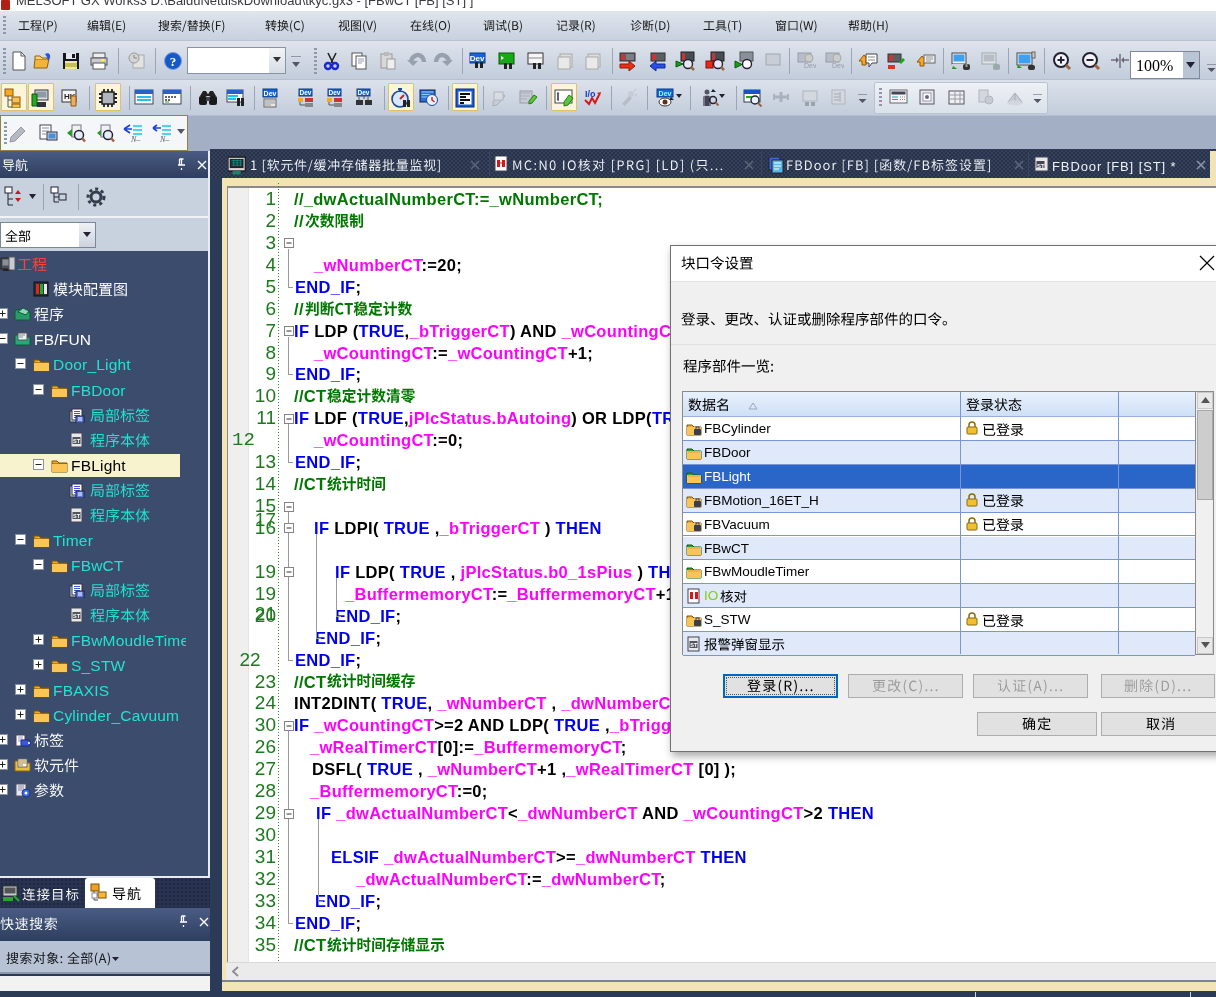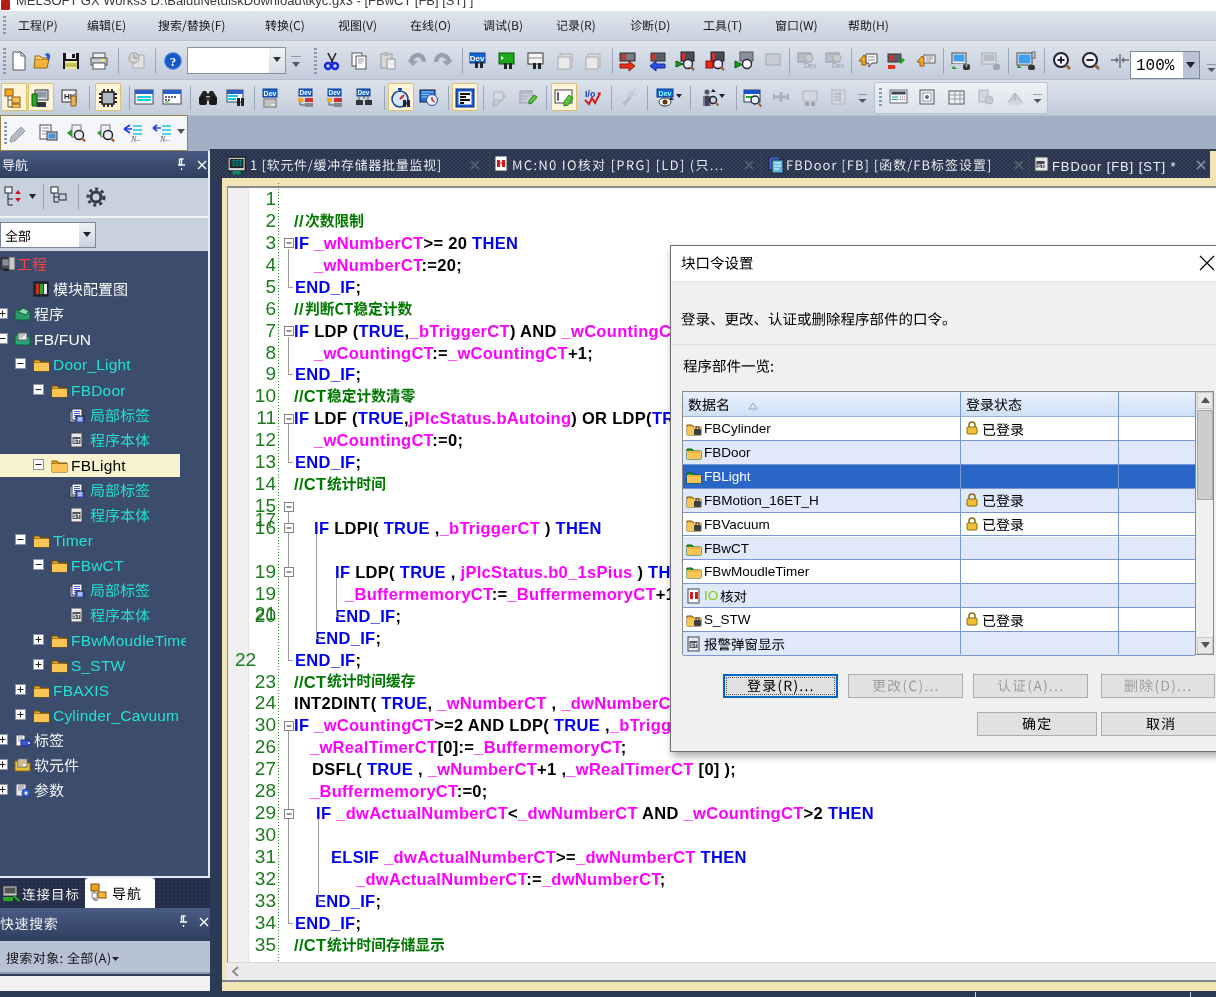--- a/index.html
+++ b/index.html
@@ -231,21 +231,21 @@
       <circle cx="9" cy="9" r="7" fill="#f4f4f8" stroke="#223" stroke-width="2"></circle>
       <path d="M5.5 9h7" stroke="#223" stroke-width="2"></path>
       <path d="M14 14l4 4" stroke="#964" stroke-width="3"></path>
     </svg>
 <svg style="position:absolute;left:1110px;top:51px;" width="20" height="20" viewBox="0 0 20 20">
       <path d="M9 3h2v14H9z" fill="#889"></path>
       <path d="M1 9h5M14 9h5" stroke="#889" stroke-width="2"></path>
       <path d="M6 6v6l3-3zM14 6v6l-3-3z" fill="#667"></path>
     </svg>
 <div style="position:absolute;left:1130px;top:51px;width:70px;height:28px;background:#fff;border:1px solid #7f8a99"></div>
-<div style="position:absolute;left:1136px;top:58px;font-family:Liberation Mono, monospace;font-size:16px;color:#000;letter-spacing:0;white-space:pre;line-height:1;">100%</div>
+<div style="position:absolute;left:1136px;top:58px;font-family:Liberation Serif, serif;font-size:16px;color:#000;letter-spacing:0;white-space:pre;line-height:1;">100%</div>
 <div style="position:absolute;left:1183px;top:52px;width:16px;height:26px;background:#b9c4d4;"></div>
 <svg style="position:absolute;left:1186px;top:62px;" width="10" height="7" viewBox="0 0 10 7">
       <path d="M0 0h9l-4.5 6z" fill="#223"></path>
     </svg>
 <svg style="position:absolute;left:1207px;top:64px;" width="10" height="12" viewBox="0 0 10 12">
       <path d="M0 0h9" stroke="#556"></path>
       <path d="M0.5 4h8l-4 4z" fill="#556"></path>
     </svg>
 <div style="position:absolute;left:0px;top:80px;width:1216px;height:36px;background:linear-gradient(#dce2eb,#c2ccdb);border-bottom:1px solid #b6c0d0"></div>
 <div style="position:absolute;left:1px;top:83px;width:26px;height:28px;background:#fdf4da;border:1px solid #e0c06a;border-radius:1px"></div>
@@ -876,50 +876,50 @@
 <div style="position:absolute;left:232px;top:209.9px;width:44px;height:22px;line-height:22px;text-align:right;font-family:'Liberation Sans',sans-serif;font-size:19px;color:#1b7a1b">2</div>
 <div style="position:absolute;left:232px;top:231.9px;width:44px;height:22px;line-height:22px;text-align:right;font-family:'Liberation Sans',sans-serif;font-size:19px;color:#1b7a1b">3</div>
 <div style="position:absolute;left:232px;top:253.8px;width:44px;height:22px;line-height:22px;text-align:right;font-family:'Liberation Sans',sans-serif;font-size:19px;color:#1b7a1b">4</div>
 <div style="position:absolute;left:232px;top:275.7px;width:44px;height:22px;line-height:22px;text-align:right;font-family:'Liberation Sans',sans-serif;font-size:19px;color:#1b7a1b">5</div>
 <div style="position:absolute;left:232px;top:297.6px;width:44px;height:22px;line-height:22px;text-align:right;font-family:'Liberation Sans',sans-serif;font-size:19px;color:#1b7a1b">6</div>
 <div style="position:absolute;left:232px;top:319.6px;width:44px;height:22px;line-height:22px;text-align:right;font-family:'Liberation Sans',sans-serif;font-size:19px;color:#1b7a1b">7</div>
 <div style="position:absolute;left:232px;top:341.5px;width:44px;height:22px;line-height:22px;text-align:right;font-family:'Liberation Sans',sans-serif;font-size:19px;color:#1b7a1b">8</div>
 <div style="position:absolute;left:232px;top:363.4px;width:44px;height:22px;line-height:22px;text-align:right;font-family:'Liberation Sans',sans-serif;font-size:19px;color:#1b7a1b">9</div>
 <div style="position:absolute;left:232px;top:385.4px;width:44px;height:22px;line-height:22px;text-align:right;font-family:'Liberation Sans',sans-serif;font-size:19px;color:#1b7a1b">10</div>
 <div style="position:absolute;left:232px;top:407.3px;width:44px;height:22px;line-height:22px;text-align:right;font-family:'Liberation Sans',sans-serif;font-size:19px;color:#1b7a1b">11</div>
-<div style="position:absolute;left:232px;top:429.2px;width:44px;height:22px;line-height:22px;text-align:right;font-family:Liberation Sans, sans-serif;font-size:19px;color:#1b7a1b">12</div>
+<div style="position:absolute;left:232px;top:429.2px;width:44px;height:22px;line-height:22px;text-align:left;font-family:Liberation Mono, monospace;font-size:19px;color:#1b7a1b">12</div>
 <div style="position:absolute;left:232px;top:451.2px;width:44px;height:22px;line-height:22px;text-align:right;font-family:'Liberation Sans',sans-serif;font-size:19px;color:#1b7a1b">13</div>
 <div style="position:absolute;left:232px;top:473.1px;width:44px;height:22px;line-height:22px;text-align:right;font-family:'Liberation Sans',sans-serif;font-size:19px;color:#1b7a1b">14</div>
 <div style="position:absolute;left:232px;top:495.0px;width:44px;height:22px;line-height:22px;text-align:right;font-family:'Liberation Sans',sans-serif;font-size:19px;color:#1b7a1b">15</div>
 <div style="position:absolute;left:232px;top:517.0px;width:44px;height:22px;line-height:22px;text-align:right;font-family:'Liberation Sans',sans-serif;font-size:19px;color:#1b7a1b">16</div>
 <div style="position:absolute;left:232px;top:509px;width:44px;height:22px;line-height:22px;text-align:right;font-family:'Liberation Sans',sans-serif;font-size:19px;color:#1b7a1b">17</div>
 <div style="position:absolute;left:232px;top:560.8px;width:44px;height:22px;line-height:22px;text-align:right;font-family:'Liberation Sans',sans-serif;font-size:19px;color:#1b7a1b">19</div>
 <div style="position:absolute;left:232px;top:582.7px;width:44px;height:22px;line-height:22px;text-align:right;font-family:'Liberation Sans',sans-serif;font-size:19px;color:#1b7a1b">19</div>
 <div style="position:absolute;left:232px;top:604.7px;width:44px;height:22px;line-height:22px;text-align:right;font-family:'Liberation Sans',sans-serif;font-size:19px;color:#1b7a1b">20</div>
 <div style="position:absolute;left:232px;top:603px;width:44px;height:22px;line-height:22px;text-align:right;font-family:'Liberation Sans',sans-serif;font-size:19px;color:#1b7a1b">21</div>
-<div style="position:absolute;left:235px;top:648.5px;width:44px;height:22px;line-height:22px;text-align:left;font-family:'Liberation Sans',sans-serif;font-size:19px;color:#1b7a1b">22</div>
+<div style="position:absolute;left:228px;top:648.5px;width:44px;height:22px;line-height:22px;text-align:center;font-family:'Liberation Sans',sans-serif;font-size:19px;color:#1b7a1b">22</div>
 <div style="position:absolute;left:232px;top:670.5px;width:44px;height:22px;line-height:22px;text-align:right;font-family:'Liberation Sans',sans-serif;font-size:19px;color:#1b7a1b">23</div>
 <div style="position:absolute;left:232px;top:692.4px;width:44px;height:22px;line-height:22px;text-align:right;font-family:'Liberation Sans',sans-serif;font-size:19px;color:#1b7a1b">24</div>
 <div style="position:absolute;left:232px;top:714.3px;width:44px;height:22px;line-height:22px;text-align:right;font-family:'Liberation Sans',sans-serif;font-size:19px;color:#1b7a1b">30</div>
 <div style="position:absolute;left:232px;top:736.2px;width:44px;height:22px;line-height:22px;text-align:right;font-family:'Liberation Sans',sans-serif;font-size:19px;color:#1b7a1b">26</div>
 <div style="position:absolute;left:232px;top:758.2px;width:44px;height:22px;line-height:22px;text-align:right;font-family:'Liberation Sans',sans-serif;font-size:19px;color:#1b7a1b">27</div>
 <div style="position:absolute;left:232px;top:780.1px;width:44px;height:22px;line-height:22px;text-align:right;font-family:'Liberation Sans',sans-serif;font-size:19px;color:#1b7a1b">28</div>
 <div style="position:absolute;left:232px;top:802.0px;width:44px;height:22px;line-height:22px;text-align:right;font-family:'Liberation Sans',sans-serif;font-size:19px;color:#1b7a1b">29</div>
 <div style="position:absolute;left:232px;top:824.0px;width:44px;height:22px;line-height:22px;text-align:right;font-family:'Liberation Sans',sans-serif;font-size:19px;color:#1b7a1b">30</div>
 <div style="position:absolute;left:232px;top:845.9px;width:44px;height:22px;line-height:22px;text-align:right;font-family:'Liberation Sans',sans-serif;font-size:19px;color:#1b7a1b">31</div>
 <div style="position:absolute;left:232px;top:867.8px;width:44px;height:22px;line-height:22px;text-align:right;font-family:'Liberation Sans',sans-serif;font-size:19px;color:#1b7a1b">32</div>
 <div style="position:absolute;left:232px;top:889.8px;width:44px;height:22px;line-height:22px;text-align:right;font-family:'Liberation Sans',sans-serif;font-size:19px;color:#1b7a1b">33</div>
 <div style="position:absolute;left:232px;top:911.7px;width:44px;height:22px;line-height:22px;text-align:right;font-family:'Liberation Sans',sans-serif;font-size:19px;color:#1b7a1b">34</div>
 <div style="position:absolute;left:232px;top:933.6px;width:44px;height:22px;line-height:22px;text-align:right;font-family:'Liberation Sans',sans-serif;font-size:19px;color:#1b7a1b">35</div>
 <div style="position:absolute;left:278px;top:183px;width:1px;height:779px;background:repeating-linear-gradient(#2e8b2e 0 1px,transparent 1px 3px)"></div>
+<div style="position:absolute;left:294px;top:188.0px;height:22px;line-height:22px;font-family:'Liberation Sans',sans-serif;font-size:16.5px;font-weight:bold;letter-spacing:0.3px;white-space:pre"><span style="color:#007800">//_dwActualNumberCT:=_wNumberCT;</span></div>
 <div style="position:absolute;left:294px;top:209.9px;height:22px;line-height:22px;font-family:'Liberation Sans',sans-serif;font-size:16.5px;font-weight:bold;letter-spacing:0.3px;white-space:pre"><span style="color:#007800">//</span></div>
 <svg style="position:absolute;left:304.768px;top:210.93px;overflow:visible" width="60" height="20">
       <path fill="#007800" transform="translate(0,15.5)" d="M0.6 -10.8C1.6 -10.2 2.9 -9.2 3.5 -8.5L4.7 -10C4 -10.7 2.7 -11.6 1.6 -12.1ZM0.4 -1.3 2.1 -0C3 -1.5 3.9 -3.3 4.8 -4.9L3.4 -6.1C2.4 -4.3 1.2 -2.4 0.4 -1.3ZM6.4 -13.2C6 -10.6 5.1 -8.2 3.9 -6.7C4.3 -6.5 5.2 -6 5.6 -5.7C6.2 -6.5 6.8 -7.6 7.2 -8.9H11.8C11.6 -7.9 11.2 -7 11 -6.3C11.4 -6.1 12.1 -5.8 12.5 -5.5C13 -6.7 13.7 -8.4 14 -10.1L12.7 -10.8L12.4 -10.8H7.8C8 -11.4 8.2 -12.1 8.3 -12.8ZM8.1 -8.4V-7.5C8.1 -5.4 7.7 -2.1 3.6 0C4 0.4 4.7 1.1 4.9 1.5C7.3 0.2 8.6 -1.5 9.3 -3.2C10.1 -1.1 11.3 0.4 13.2 1.3C13.4 0.8 14 -0 14.4 -0.4C11.9 -1.3 10.6 -3.5 10 -6.3C10 -6.7 10 -7.1 10 -7.4V-8.4Z M21 -13C20.7 -12.4 20.3 -11.5 20 -11L21.1 -10.5C21.5 -11 22 -11.7 22.5 -12.4ZM20.2 -3.7C20 -3.1 19.6 -2.7 19.2 -2.2L18 -2.9L18.5 -3.7ZM15.9 -2.3C16.6 -2 17.3 -1.6 18 -1.2C17.2 -0.7 16.2 -0.3 15.1 -0C15.4 0.3 15.7 0.9 15.9 1.3C17.2 1 18.4 0.4 19.4 -0.4C19.8 -0.1 20.2 0.2 20.5 0.4L21.6 -0.8C21.3 -1 20.9 -1.2 20.5 -1.5C21.3 -2.4 21.9 -3.5 22.2 -4.9L21.3 -5.3L21 -5.2H19.2L19.4 -5.8L17.8 -6.1C17.7 -5.8 17.6 -5.5 17.5 -5.2H15.6V-3.7H16.7C16.5 -3.2 16.2 -2.7 15.9 -2.3ZM15.7 -12.4C16.1 -11.7 16.4 -10.9 16.5 -10.4H15.4V-9H17.5C16.9 -8.2 15.9 -7.5 15 -7.1C15.4 -6.8 15.8 -6.2 16 -5.8C16.7 -6.2 17.5 -6.9 18.2 -7.6V-6.2H19.8V-7.9C20.3 -7.4 20.9 -6.9 21.2 -6.6L22.2 -7.8C21.9 -8 21.1 -8.6 20.4 -9H22.6V-10.4H19.8V-13.2H18.2V-10.4H16.6L17.9 -11C17.7 -11.5 17.4 -12.3 17 -12.9ZM23.7 -13.1C23.4 -10.3 22.8 -7.7 21.6 -6.1C21.9 -5.8 22.6 -5.2 22.8 -4.9C23.1 -5.3 23.4 -5.8 23.6 -6.3C23.9 -5.1 24.2 -4 24.7 -3C23.9 -1.7 22.8 -0.8 21.3 -0C21.6 0.3 22.1 1.1 22.2 1.5C23.6 0.7 24.7 -0.2 25.5 -1.4C26.2 -0.3 27 0.6 28 1.3C28.3 0.8 28.8 0.1 29.2 -0.2C28.1 -0.9 27.2 -1.8 26.5 -3C27.2 -4.6 27.6 -6.4 27.9 -8.6H28.8V-10.3H24.9C25.1 -11.1 25.2 -12 25.4 -12.9ZM26.3 -8.6C26.1 -7.3 25.9 -6.1 25.6 -5.1C25.2 -6.2 24.9 -7.3 24.7 -8.6Z M30.6 -12.6V1.3H32.1V-10.9H33.5C33.3 -9.9 33 -8.6 32.7 -7.7C33.6 -6.6 33.7 -5.6 33.7 -4.8C33.7 -4.4 33.7 -4 33.5 -3.9C33.4 -3.8 33.2 -3.8 33.1 -3.8C32.9 -3.8 32.7 -3.8 32.4 -3.8C32.7 -3.3 32.8 -2.7 32.8 -2.2C33.2 -2.2 33.5 -2.2 33.8 -2.2C34.1 -2.3 34.4 -2.4 34.6 -2.6C35.1 -2.9 35.3 -3.6 35.3 -4.6C35.3 -5.5 35.1 -6.6 34.2 -7.9C34.6 -9.1 35.1 -10.6 35.5 -11.9L34.3 -12.6L34.1 -12.6ZM40.9 -8.2V-7H37.7V-8.2ZM40.9 -9.7H37.7V-10.9H40.9ZM36 1.4C36.3 1.2 36.9 1 39.8 0.2C39.7 -0.2 39.7 -1 39.7 -1.5L37.7 -1V-5.4H38.5C39.2 -2.3 40.4 0.1 42.6 1.3C42.9 0.8 43.4 0.1 43.8 -0.3C42.8 -0.7 42 -1.5 41.4 -2.4C42.1 -2.8 42.8 -3.4 43.5 -3.9L42.3 -5.3C41.9 -4.8 41.3 -4.2 40.7 -3.7C40.4 -4.2 40.2 -4.8 40.1 -5.4H42.6V-12.5H35.9V-1.4C35.9 -0.7 35.5 -0.2 35.2 -0C35.5 0.3 35.9 1 36 1.4Z M53.6 -11.9V-3.1H55.3V-11.9ZM56.3 -12.9V-0.8C56.3 -0.6 56.2 -0.5 56 -0.5C55.7 -0.5 55 -0.5 54.2 -0.5C54.4 0 54.7 0.9 54.7 1.4C55.9 1.4 56.7 1.3 57.3 1C57.8 0.7 58 0.2 58 -0.8V-12.9ZM45.8 -12.9C45.6 -11.4 45.1 -9.8 44.5 -8.8C44.8 -8.7 45.4 -8.5 45.8 -8.3H44.7V-6.6H48.1V-5.5H45.3V0.1H46.9V-3.8H48.1V1.4H49.8V-3.8H51.1V-1.5C51.1 -1.4 51 -1.3 50.9 -1.3C50.7 -1.3 50.4 -1.3 49.9 -1.3C50.1 -0.9 50.3 -0.2 50.4 0.2C51.1 0.2 51.7 0.2 52.1 -0C52.5 -0.3 52.6 -0.8 52.6 -1.5V-5.5H49.8V-6.6H53V-8.3H49.8V-9.4H52.4V-11.1H49.8V-13.1H48.1V-11.1H47.1C47.3 -11.6 47.4 -12 47.5 -12.5ZM48.1 -8.3H46.1C46.3 -8.6 46.4 -9 46.6 -9.4H48.1Z"></path>
     </svg>
-<div style="position:absolute;left:294px;top:231.9px;height:22px;line-height:22px;font-family:'Liberation Sans',sans-serif;font-size:16.5px;font-weight:bold;letter-spacing:0.3px;white-space:pre"><span style="color:#0000f0">IF </span><span style="color:#ff00ff">_wNumberCT</span><span style="color:#000000">&gt;= 20 </span><span style="color:#0000f0">THEN</span></div>
 <div style="position:absolute;left:314px;top:253.8px;height:22px;line-height:22px;font-family:'Liberation Sans',sans-serif;font-size:16.5px;font-weight:bold;letter-spacing:0.3px;white-space:pre"><span style="color:#ff00ff">_wNumberCT</span><span style="color:#000000">:=20;</span></div>
 <div style="position:absolute;left:295px;top:275.7px;height:22px;line-height:22px;font-family:'Liberation Sans',sans-serif;font-size:16.5px;font-weight:bold;letter-spacing:0.3px;white-space:pre"><span style="color:#0000f0">END_IF</span><span style="color:#000000">;</span></div>
 <div style="position:absolute;left:294px;top:297.6px;height:22px;line-height:22px;font-family:'Liberation Sans',sans-serif;font-size:16.5px;font-weight:bold;letter-spacing:0.3px;white-space:pre"><span style="color:#007800">//</span></div>
 <svg style="position:absolute;left:304.768px;top:298.65px;overflow:visible" width="109" height="20">
       <path fill="#007800" transform="translate(0,15.5)" d="M11.9 -12.8V-0.9C11.9 -0.6 11.8 -0.5 11.5 -0.5C11.2 -0.5 10.3 -0.5 9.3 -0.5C9.6 0 9.8 0.9 9.9 1.4C11.3 1.4 12.2 1.4 12.9 1.1C13.5 0.8 13.7 0.2 13.7 -0.9V-12.8ZM8.9 -11.3V-2.5H10.7V-11.3ZM0.9 -11.7C1.4 -10.8 2 -9.5 2.2 -8.8L3.7 -9.4C3.4 -10.2 2.9 -11.4 2.4 -12.3ZM7 -12.4C6.6 -11.3 6 -10.1 5.6 -9.3C5.9 -9.1 6.6 -8.9 6.9 -8.6H5.6V-13.1H3.8V-8.6H1.1V-6.9H3.8V-6.8C3.8 -6.2 3.8 -5.5 3.7 -4.9H0.6V-3.2H3.4C3 -1.9 2.2 -0.7 0.9 0.2C1.3 0.5 1.9 1.1 2.2 1.5C4 0.4 4.8 -1.4 5.2 -3.2H8.4V-4.9H5.5C5.5 -5.5 5.6 -6.2 5.6 -6.8V-6.9H7.9V-8.6H7.1C7.5 -9.5 8.1 -10.8 8.6 -11.9Z M17.6 -11.7C17.8 -10.8 18 -9.7 18.1 -9L19.2 -9.4C19.2 -10.1 18.9 -11.2 18.6 -12ZM23.1 -11.5V-6.8C23.1 -4.7 23 -2.4 22.2 -0.2V-1.6H17.3V-4C17.5 -3.6 17.8 -3 17.9 -2.6C18.4 -3.1 18.9 -3.9 19.3 -4.7V-2H20.8V-5.3C21.2 -4.7 21.6 -4 21.8 -3.6L22.7 -4.9C22.4 -5.3 21.2 -6.7 20.8 -7V-7.1H22.7V-8.7H20.8V-9.3L21.7 -9C22.1 -9.7 22.5 -10.8 22.8 -11.7L21.4 -12C21.3 -11.3 21 -10.1 20.8 -9.4V-13.2H19.3V-8.7H17.5V-7.1H19.2C18.7 -6 18 -4.9 17.3 -4.2V-12.7H15.7V-0H22.2L22 0.4C22.5 0.7 23.1 1.1 23.4 1.5C24.5 -1 24.7 -3.7 24.8 -6.3H26.1V1.4H27.7V-6.3H29V-8H24.8V-10.3C26.3 -10.7 27.8 -11.3 29.1 -11.9L27.6 -13.3C26.5 -12.6 24.7 -11.9 23.1 -11.5Z M35.2 0.2C36.7 0.2 37.8 -0.4 38.7 -1.5L37.5 -2.9C37 -2.2 36.3 -1.8 35.3 -1.8C33.6 -1.8 32.5 -3.3 32.5 -5.8C32.5 -8.2 33.7 -9.7 35.4 -9.7C36.2 -9.7 36.8 -9.3 37.4 -8.8L38.5 -10.2C37.8 -11 36.7 -11.7 35.3 -11.7C32.6 -11.7 30.2 -9.5 30.2 -5.7C30.2 -1.9 32.5 0.2 35.2 0.2Z M42.6 0H44.8V-9.6H47.9V-11.5H39.6V-9.6H42.6Z M54 -3C53.7 -2.1 53.2 -0.8 52.7 -0L54.1 0.8C54.5 -0.1 55 -1.4 55.3 -2.4ZM53 -13.1C52 -12.6 50.4 -12.1 49 -11.9C49.2 -11.5 49.4 -10.8 49.5 -10.4C49.9 -10.5 50.4 -10.6 50.9 -10.7V-8.8H49V-7.1H50.6C50.2 -5.6 49.4 -3.9 48.6 -2.9C48.9 -2.4 49.3 -1.6 49.5 -1C50 -1.8 50.5 -2.9 50.9 -4V1.4H52.5V-4.7C52.8 -4.1 53.1 -3.5 53.2 -3.1L54.3 -4.7V-3.7H58L57 -3.1C57.5 -2.6 58 -1.8 58.3 -1.3L59.6 -2.1C59.3 -2.5 58.8 -3.2 58.3 -3.7H61.6V-9.7H59.9C60.3 -10.2 60.8 -10.9 61 -11.5L60 -12.2L59.7 -12.1H57.2C57.4 -12.4 57.5 -12.7 57.6 -12.9L56 -13.3C55.5 -12.1 54.6 -10.8 53.1 -9.8C53.5 -9.5 53.9 -8.9 54.1 -8.5L54.4 -8.8V-8.2H60V-7.4H54.5V-6H60V-5.2H54.3V-4.7C54 -5.1 52.9 -6.4 52.5 -6.8V-7.1H54V-8.8H52.5V-11.1C53.1 -11.2 53.6 -11.4 54.1 -11.6ZM55.4 -9.7C55.7 -10 56 -10.3 56.3 -10.7H58.8C58.6 -10.3 58.4 -10 58.1 -9.7ZM60.1 -2.6C60.3 -2.2 60.5 -1.7 60.7 -1.1C60.3 -1.3 59.7 -1.5 59.5 -1.7C59.4 -0.5 59.3 -0.3 58.9 -0.3C58.6 -0.3 57.8 -0.3 57.5 -0.3C57.1 -0.3 57 -0.3 57 -0.7V-2.9H55.4V-0.7C55.4 0.7 55.7 1.1 57.3 1.1C57.6 1.1 58.8 1.1 59.1 1.1C60.2 1.1 60.6 0.7 60.8 -0.8C61 -0.4 61.1 0.1 61.2 0.4L62.7 -0.1C62.4 -0.8 61.9 -2.1 61.5 -3.1Z M66 -5.9C65.7 -3.2 65 -1.1 63.4 0.2C63.8 0.4 64.6 1.1 64.8 1.4C65.7 0.7 66.4 -0.4 66.8 -1.6C68.2 0.7 70.2 1.2 73 1.2H76.7C76.7 0.6 77 -0.3 77.3 -0.7C76.3 -0.7 73.8 -0.7 73.1 -0.7C72.4 -0.7 71.9 -0.7 71.3 -0.8V-3H75.4V-4.8H71.3V-6.6H74.5V-8.4H66.3V-6.6H69.5V-1.4C68.6 -1.8 67.9 -2.6 67.5 -3.8C67.6 -4.4 67.7 -5.1 67.8 -5.7ZM69.1 -12.8C69.2 -12.4 69.4 -12 69.6 -11.5H64.1V-7.6H65.8V-9.8H74.9V-7.6H76.7V-11.5H71.6C71.4 -12.1 71.1 -12.8 70.8 -13.3Z M79.5 -11.8C80.3 -11.1 81.4 -10 81.9 -9.4L83.1 -10.7C82.5 -11.4 81.4 -12.4 80.6 -13ZM78.3 -8.4V-6.5H80.5V-1.9C80.5 -1.2 80 -0.7 79.7 -0.4C80 -0 80.4 0.8 80.5 1.3C80.8 0.9 81.4 0.5 84.3 -1.8C84.2 -2.2 83.9 -3 83.8 -3.5L82.3 -2.4V-8.4ZM86.7 -13.1V-8.3H83.2V-6.3H86.7V1.4H88.6V-6.3H92V-8.3H88.6V-13.1Z M98.7 -13C98.5 -12.4 98.1 -11.5 97.8 -11L98.9 -10.5C99.3 -11 99.7 -11.7 100.2 -12.4ZM98 -3.7C97.7 -3.1 97.4 -2.7 97 -2.2L95.8 -2.9L96.2 -3.7ZM93.7 -2.3C94.3 -2 95.1 -1.6 95.8 -1.2C94.9 -0.7 93.9 -0.3 92.9 -0C93.2 0.3 93.5 0.9 93.7 1.3C95 1 96.2 0.4 97.2 -0.4C97.6 -0.1 98 0.2 98.3 0.4L99.3 -0.8C99.1 -1 98.7 -1.2 98.3 -1.5C99.1 -2.4 99.6 -3.5 100 -4.9L99 -5.3L98.8 -5.2H96.9L97.2 -5.8L95.6 -6.1C95.5 -5.8 95.4 -5.5 95.2 -5.2H93.4V-3.7H94.5C94.2 -3.2 93.9 -2.7 93.7 -2.3ZM93.5 -12.4C93.8 -11.7 94.2 -10.9 94.3 -10.4H93.1V-9H95.3C94.6 -8.2 93.7 -7.5 92.8 -7.1C93.1 -6.8 93.5 -6.2 93.7 -5.8C94.5 -6.2 95.2 -6.9 95.9 -7.6V-6.2H97.6V-7.9C98.1 -7.4 98.7 -6.9 99 -6.6L99.9 -7.8C99.7 -8 98.9 -8.6 98.2 -9H100.4V-10.4H97.6V-13.2H95.9V-10.4H94.4L95.6 -11C95.5 -11.5 95.1 -12.3 94.7 -12.9ZM101.5 -13.1C101.2 -10.3 100.5 -7.7 99.3 -6.1C99.7 -5.8 100.4 -5.2 100.6 -4.9C100.9 -5.3 101.1 -5.8 101.4 -6.3C101.7 -5.1 102 -4 102.4 -3C101.7 -1.7 100.6 -0.8 99.1 -0C99.4 0.3 99.9 1.1 100 1.5C101.4 0.7 102.5 -0.2 103.3 -1.4C104 -0.3 104.8 0.6 105.8 1.3C106 0.8 106.6 0.1 106.9 -0.2C105.8 -0.9 104.9 -1.8 104.3 -3C105 -4.6 105.4 -6.4 105.7 -8.6H106.6V-10.3H102.7C102.8 -11.1 103 -12 103.1 -12.9ZM104 -8.6C103.9 -7.3 103.7 -6.1 103.3 -5.1C102.9 -6.2 102.6 -7.3 102.4 -8.6Z"></path>
     </svg>
 <div style="position:absolute;left:294px;top:319.6px;height:22px;line-height:22px;font-family:'Liberation Sans',sans-serif;font-size:16.5px;font-weight:bold;letter-spacing:0.3px;white-space:pre"><span style="color:#0000f0">IF </span><span style="color:#000000">LDP (</span><span style="color:#0000f0">TRUE</span><span style="color:#000000">,</span><span style="color:#ff00ff">_bTriggerCT</span><span style="color:#000000">) AND </span><span style="color:#ff00ff">_wCountingCT</span><span style="color:#000000">&lt;20 </span><span style="color:#0000f0">THEN</span></div>
 <div style="position:absolute;left:314px;top:341.5px;height:22px;line-height:22px;font-family:'Liberation Sans',sans-serif;font-size:16.5px;font-weight:bold;letter-spacing:0.3px;white-space:pre"><span style="color:#ff00ff">_wCountingCT</span><span style="color:#000000">:=</span><span style="color:#ff00ff">_wCountingCT</span><span style="color:#000000">+1;</span></div>
 <div style="position:absolute;left:295px;top:363.4px;height:22px;line-height:22px;font-family:'Liberation Sans',sans-serif;font-size:16.5px;font-weight:bold;letter-spacing:0.3px;white-space:pre"><span style="color:#0000f0">END_IF</span><span style="color:#000000">;</span></div>
 <div style="position:absolute;left:294px;top:385.4px;height:22px;line-height:22px;font-family:'Liberation Sans',sans-serif;font-size:16.5px;font-weight:bold;letter-spacing:0.3px;white-space:pre"><span style="color:#007800">//CT</span></div>

